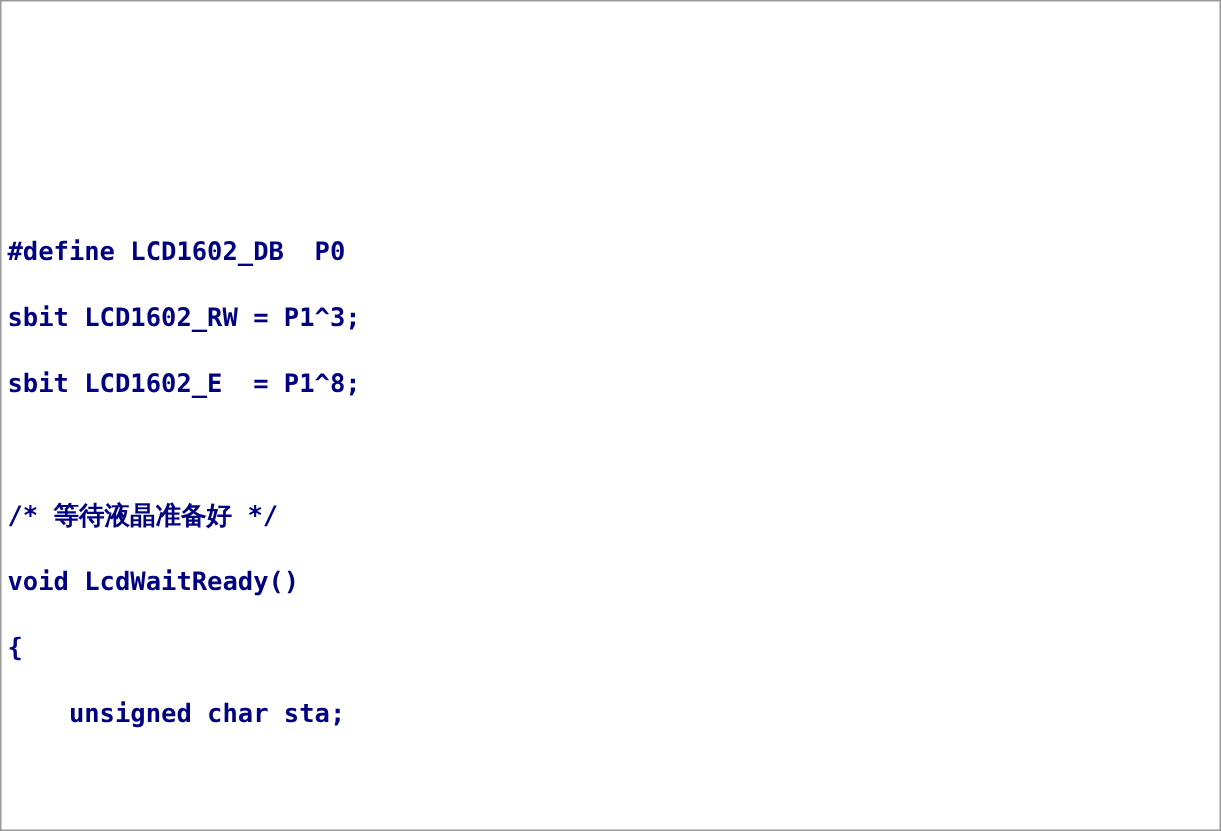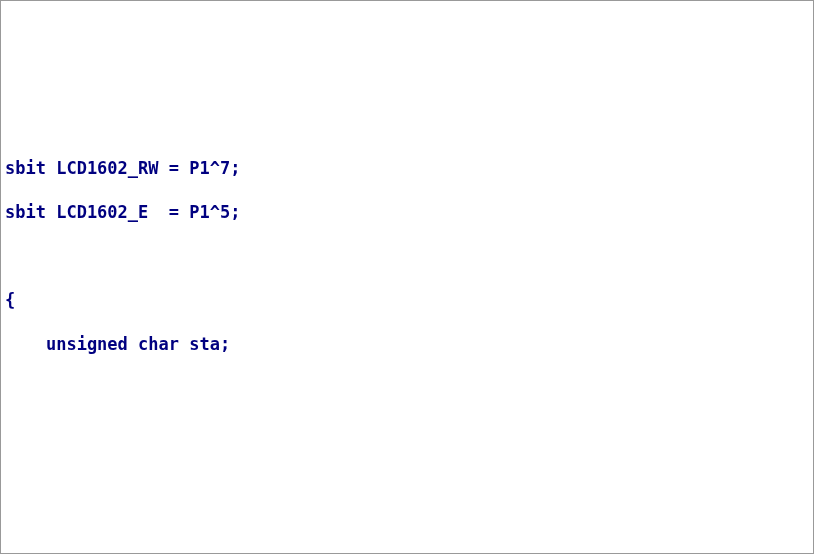--- a/index.html
+++ b/index.html
@@ -28,23 +28,26 @@
     min-height: 22px;
   }
 </style>
 </head>
 <body>
 
 
 
 <div class="code-container">
 <span class="line"></span>
-<span class="line">sbit LCD1602_RW = P1^7;</span>
-<span class="line">sbit LCD1602_E  = P1^5;</span>
+<span class="line">#define LCD1602_DB  P0</span>
+<span class="line">sbit LCD1602_RW = P1^3;</span>
+<span class="line">sbit LCD1602_E  = P1^8;</span>
 <span class="line"></span>
+<span class="line">/* 等待液晶准备好 */</span>
+<span class="line">void LcdWaitReady()</span>
 <span class="line">{</span>
 <span class="line">    unsigned char sta;</span>
 
 
 
 
 
 
 
 

